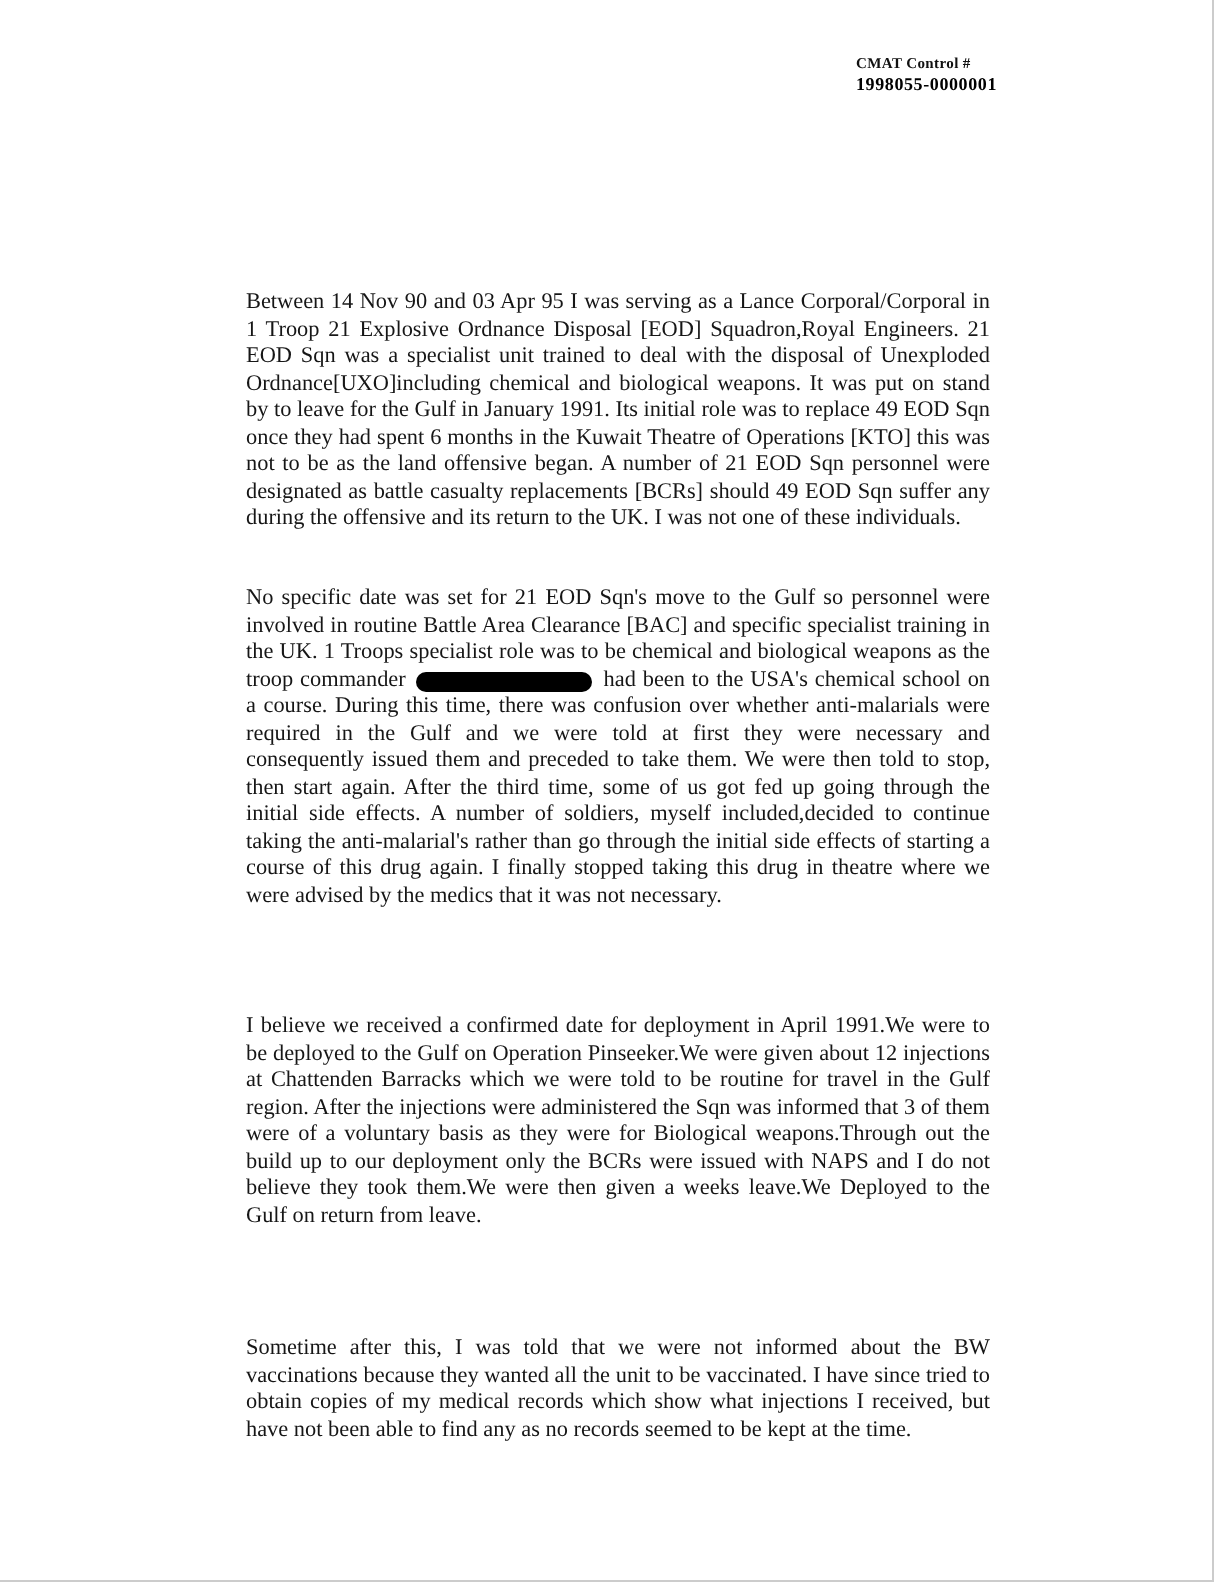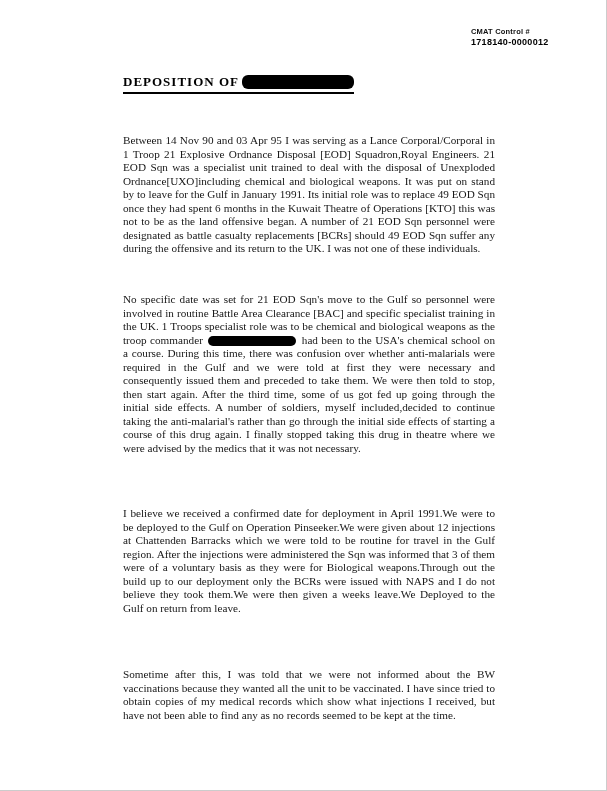--- a/index.html
+++ b/index.html
@@ -14,23 +14,22 @@
     background: #ffffff;
     font-family: "Liberation Serif", "DejaVu Serif", serif;
     color: #111111;
     overflow: hidden;
     box-shadow: inset -1px -1px 0 #cccccc;
   }
   .cmat-block {
     position: absolute;
     left: 428px;
     top: 27px;
-    font-family: Liberation Sans, sans-serif;
+    font-family: Liberation Serif, serif;
     line-height: 1.25;
-    margin-left: 43px;
   }
   .cmat-label {
     font-size: 7.5px;
     font-weight: bold;
     letter-spacing: 0.2px;
     color: #111111;
   }
   .cmat-number {
     font-size: 9px;
     font-weight: bold;
@@ -65,47 +64,44 @@
   }
   .para {
     position: absolute;
     left: 123px;
     width: 372px;
     font-size: 11.2px;
     line-height: 13.5px;
     text-align: justify;
     color: #161616;
   }
-  .para-1 { top: 123px; }
+  .para-1 { top: 134px; }
   .para-2 { top: 282px; }
   .para-3 { top: 496px; }
   .para-4 { top: 657px; }
   .redaction-inline {
     display: inline-block;
     width: 88px;
     height: 10px;
     background: #000000;
     border-radius: 5px;
     vertical-align: text-bottom;
     margin: 0 2px;
   }
 </style>
 </head>
 <body>
 
 <div class="page">
 
   <div class="cmat-block">
     <div class="cmat-label">CMAT Control #</div>
-    <div class="cmat-number">1718140-0000012</div>
+    <div class="cmat-number">1998055-0000001</div>
   </div>
 
-  <div class="title-row">
-    <span class="title-text">DEPOSITION OF</span><span class="redaction-bar-title"></span>
-  </div>
 
   <p class="para para-1">Between 14 Nov 90 and 03 Apr 95 I was serving as a Lance Corporal/Corporal in 1 Troop 21 Explosive Ordnance Disposal [EOD] Squadron,Royal Engineers. 21 EOD Sqn was a specialist unit trained to deal with the disposal of Unexploded Ordnance[UXO]including chemical and biological weapons. It was put on stand by to leave for the Gulf in January 1991. Its initial role was to replace 49 EOD Sqn once they had spent 6 months in the Kuwait Theatre of Operations [KTO] this was not to be as the land offensive began. A number of 21 EOD Sqn personnel were designated as battle casualty replacements [BCRs] should 49 EOD Sqn suffer any during the offensive and its return to the UK. I was not one of these individuals.</p>
 
   <p class="para para-2"><span>No specific date was set for 21 EOD Sqn's move to the Gulf so personnel were involved in routine Battle Area Clearance [BAC] and specific specialist training in the UK. 1 Troops specialist role was to be chemical and biological weapons as the troop commander</span> <span class="redaction-inline"></span> <span>had been to the USA's chemical school on a course. During this time, there was confusion over whether anti-malarials were required in the Gulf and we were told at first they were necessary and consequently issued them and preceded to take them. We were then told to stop, then start again. After the third time, some of us got fed up going through the initial side effects. A number of soldiers, myself included,decided to continue taking the anti-malarial's rather than go through the initial side effects of starting a course of this drug again. I finally stopped taking this drug in theatre where we were advised by the medics that it was not necessary.</span></p>
 
   <p class="para para-3">I believe we received a confirmed date for deployment in April 1991.We were to be deployed to the Gulf on Operation Pinseeker.We were given about 12 injections at Chattenden Barracks which we were told to be routine for travel in the Gulf region. After the injections were administered the Sqn was informed that 3 of them were of a voluntary basis as they were for Biological weapons.Through out the build up to our deployment only the BCRs were issued with NAPS and I do not believe they took them.We were then given a weeks leave.We Deployed to the Gulf on return from leave.</p>
 
   <p class="para para-4">Sometime after this, I was told that we were not informed about the BW vaccinations because they wanted all the unit to be vaccinated. I have since tried to obtain copies of my medical records which show what injections I received, but have not been able to find any as no records seemed to be kept at the time.</p>
 
 </div>

